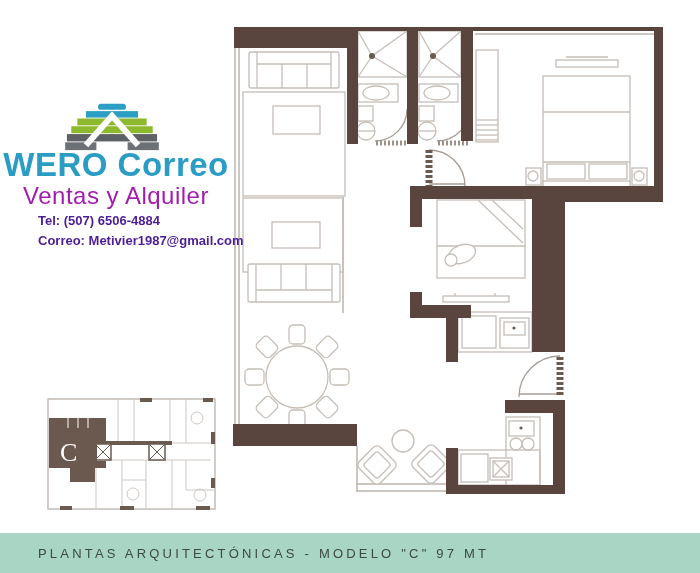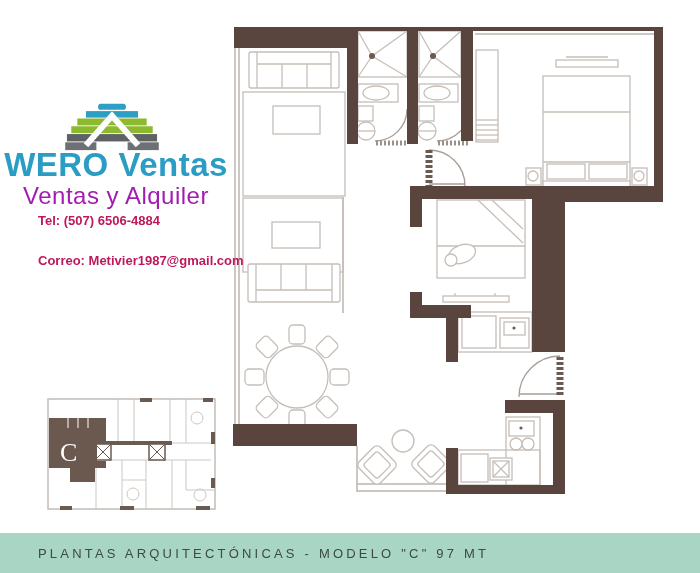--- a/index.html
+++ b/index.html
@@ -4,23 +4,23 @@
 <style>
   html,body{margin:0;padding:0;background:#ffffff;}
   .canvas{position:relative;width:700px;height:573px;background:#ffffff;overflow:hidden;
           font-family:"Liberation Sans", sans-serif;}
   
   .logo{position:absolute;left:60px;top:99px;width:104px;height:58px;}
   .brand-name{position:absolute;left:0;top:146px;width:232px;text-align:center;
               font-size:33px;font-weight:bold;letter-spacing:.5px;color:#2b9dc5;}
   .tagline{position:absolute;left:0;top:182px;width:232px;text-align:center;
            font-size:24px;color:#a21caf;letter-spacing:.5px;}
-  .contact{position:absolute;left:38px;font-size:13px;font-weight:bold;color:#be185d;}
+  .contact{position:absolute;left:38px;font-size:13px;font-weight:bold;color:#4c1d95;}
   .contact.tel{top:213px;}
-  .contact.mail{top:253px;}
+  .contact.mail{top:233px;}
   
   .plan-layer{position:absolute;left:0;top:0;}
   
   .footer-bar{position:absolute;left:0;top:533px;width:700px;height:40px;background:#a9d5c5;}
   .footer-caption{position:absolute;left:38px;top:0;height:40px;display:flex;align-items:center;
                   font-size:13px;letter-spacing:3.2px;color:#3d4a45;font-weight:400;}
 </style>
 </head>
 <body>
 
@@ -262,21 +262,21 @@
       <rect x="30" y="8.5" width="60" height="7.5" fill="#2d9fc5"></rect>
       <rect x="20" y="17" width="80" height="8" fill="#8db92f"></rect>
       <rect x="13" y="26" width="94" height="8" fill="#8db92f"></rect>
       <rect x="8" y="35" width="104" height="8.5" fill="#5f6265"></rect>
       <rect x="6" y="44.5" width="36" height="9" fill="#6d7074"></rect>
       <rect x="78" y="44.5" width="36" height="9" fill="#6d7074"></rect>
       <polyline points="30,48 60,14 90,48" fill="none" stroke="#ffffff" stroke-width="7"></polyline>
     </g>
   </svg>
 
-  <div class="brand-name">WERO Ventas</div>
+  <div class="brand-name">WERO Correo</div>
   <div class="tagline">Ventas y Alquiler</div>
   <div class="contact tel">Tel: (507) 6506-4884</div>
   <div class="contact mail">Correo:  Metivier1987@gmail.com</div>
 
   <div class="footer-bar">
     <div class="footer-caption">PLANTAS ARQUITECTÓNICAS - MODELO "C" 97 MT</div>
   </div>
 
 </div>
 

